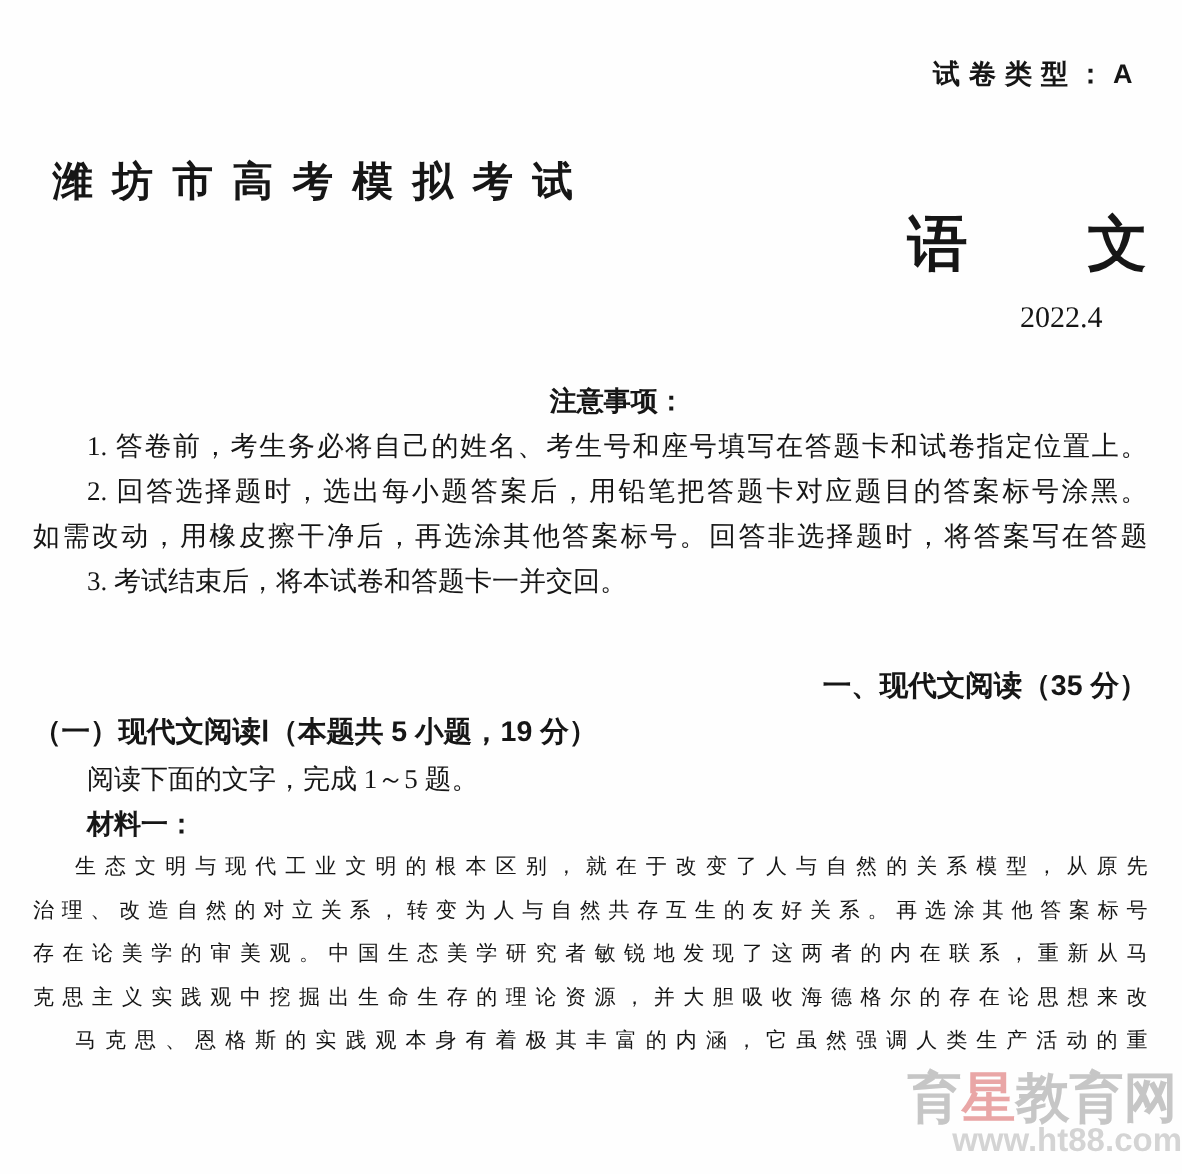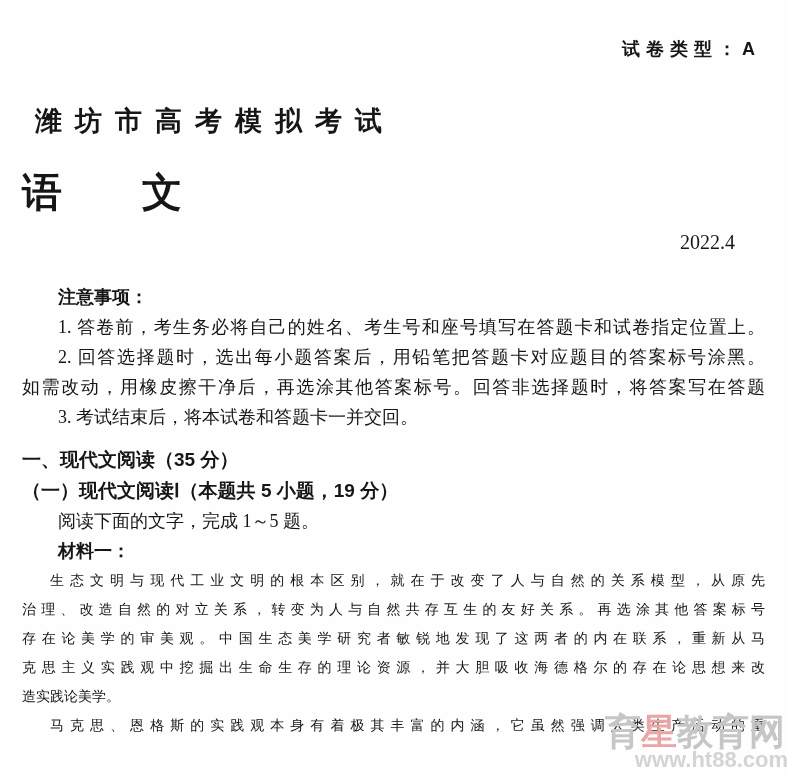--- a/index.html
+++ b/index.html
@@ -27,57 +27,57 @@
   .exam-title {
     margin-top: 44px;
     text-align: left;
     font-weight: bold;
     font-size: 27px;
     line-height: 34px;
     letter-spacing: 13px;
     text-indent: 13px; 
   }
   .subject-title {
-    margin-top: 30px;
-    text-align: left;
+    text-align: right;
     font-weight: bold;
     font-size: 40px;
     line-height: 50px;
   }
   .exam-date {
     margin-top: 12px;
     text-align: right;
     font-size: 20px;
     line-height: 24px;
     padding-right: 30px;
   }
   .notice-header {
     margin-top: 28px;
     font-family: "Liberation Sans", sans-serif;
     font-weight: bold;
     font-size: 18px;
     line-height: 30px;
     text-indent: 2em;
+    text-align: center;
   }
   .notice-line {
     font-size: 18px;
     line-height: 30px;
   }
   .indent { text-indent: 2em; }
   .jfull {
     text-align: justify;
     text-align-last: justify;
   }
   .head-line {
     font-family: "Liberation Sans", sans-serif;
     font-weight: bold;
     font-size: 19px;
     line-height: 31px;
   }
-  .head-line.first { margin-top: 12px; }
+  .head-line.first { margin-top: 40px; text-align: right; }
   .text-line31 {
     font-size: 18px;
     line-height: 31px;
   }
   .material-label {
     font-family: "Liberation Sans", sans-serif;
     font-weight: bold;
     font-size: 18px;
     line-height: 29px;
     text-indent: 2em;
@@ -137,21 +137,20 @@
   <div class="head-line first">一、现代文阅读（35 分）</div>
   <div class="head-line">（一）现代文阅读Ⅰ（本题共 5 小题，19 分）</div>
   <div class="text-line31 indent">阅读下面的文字，完成 1～5 题。</div>
 
   <div class="material-label">材料一：</div>
 
   <div class="body-line indent jfull">生态文明与现代工业文明的根本区别，就在于改变了人与自然的关系模型，从原先</div>
   <div class="body-line jfull">治理、改造自然的对立关系，转变为人与自然共存互生的友好关系。再选涂其他答案标号</div>
   <div class="body-line jfull">存在论美学的审美观。中国生态美学研究者敏锐地发现了这两者的内在联系，重新从马</div>
   <div class="body-line jfull">克思主义实践观中挖掘出生命生存的理论资源，并大胆吸收海德格尔的存在论思想来改</div>
-  <div class="body-line">造实践论美学。</div>
 
   <div class="body-line indent jfull">马克思、恩格斯的实践观本身有着极其丰富的内涵，它虽然强调人类生产活动的重</div>
 
   <div class="watermark">
     <div class="wm-main"><span>育</span><span class="wm-star">星</span><span>教育网</span></div>
     <div class="wm-url">www.ht88.com</div>
   </div>
 
 </div>
 

